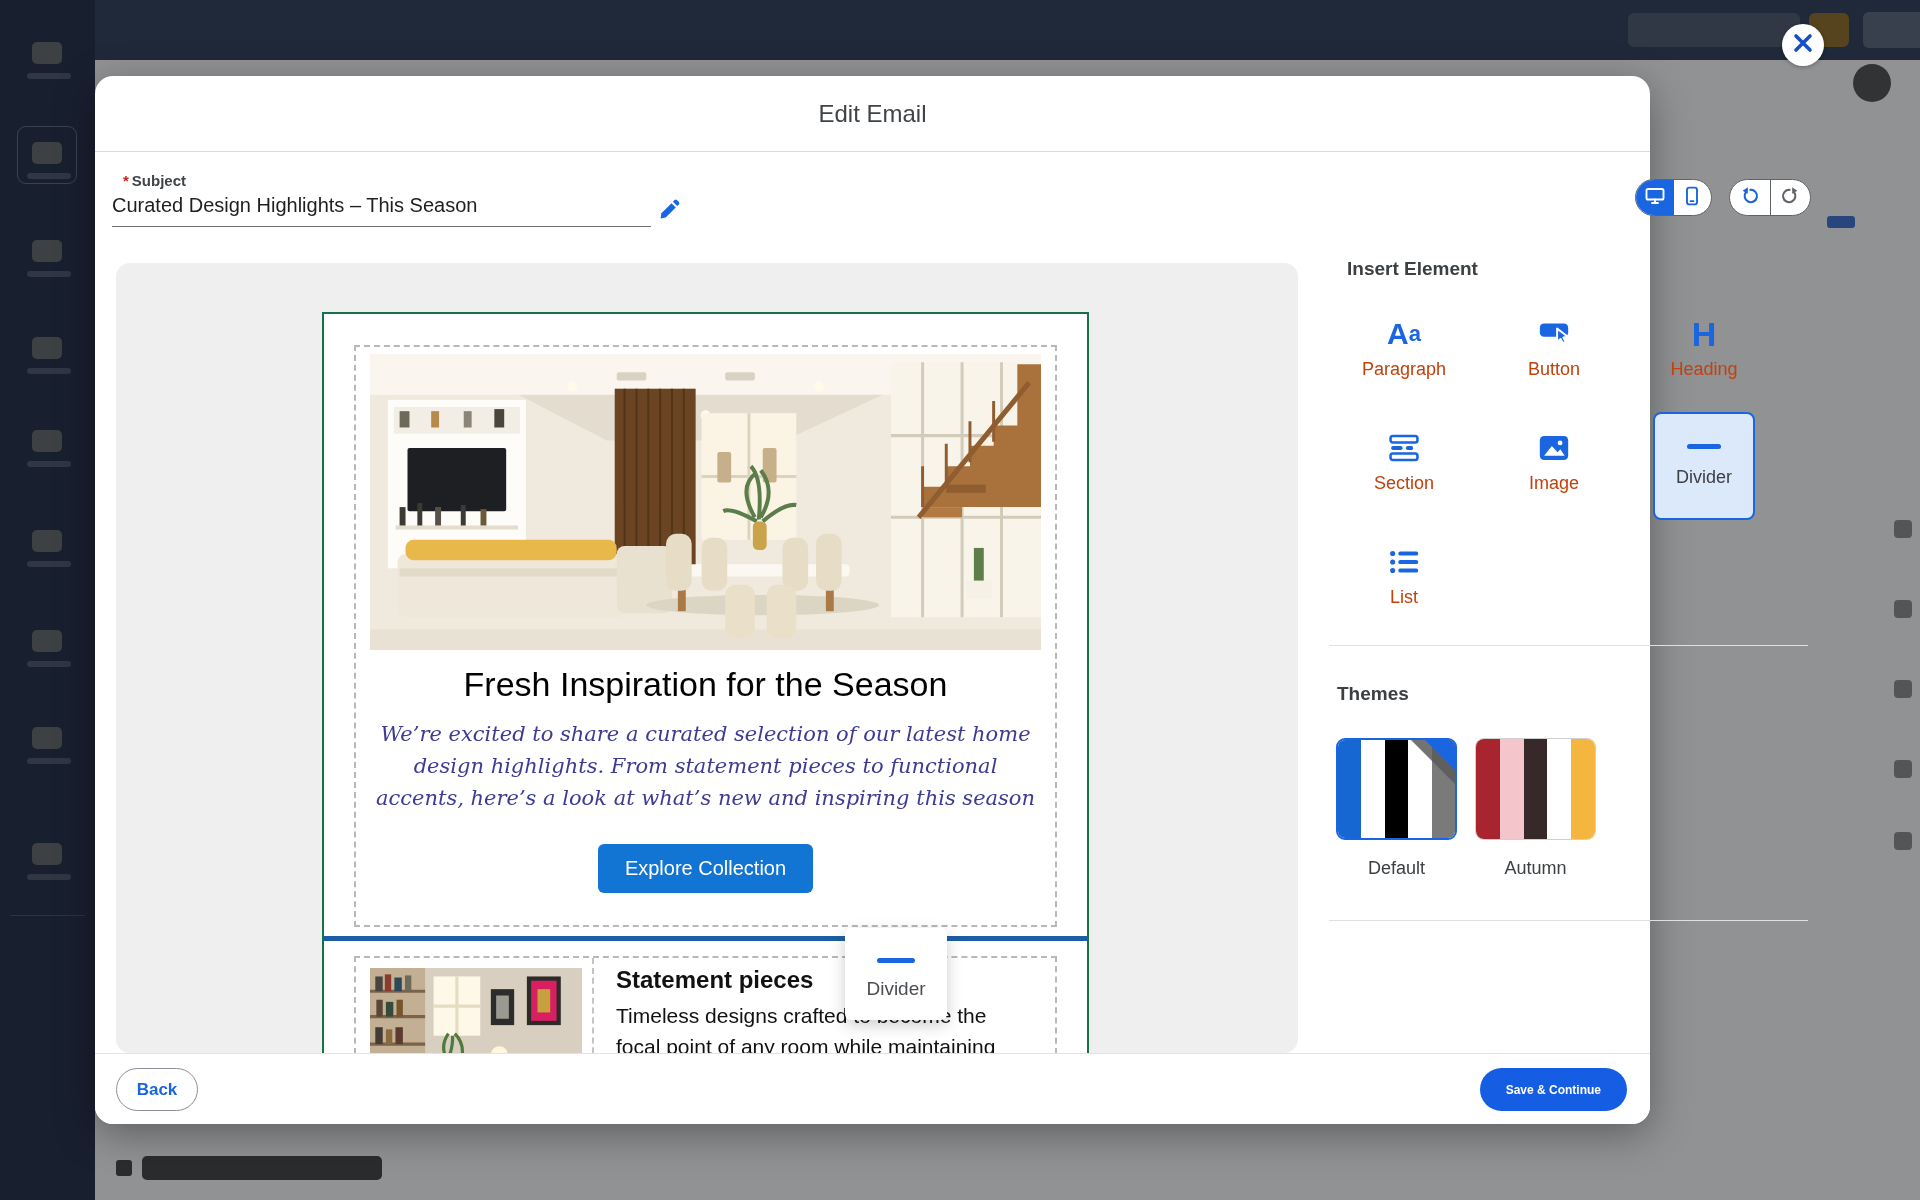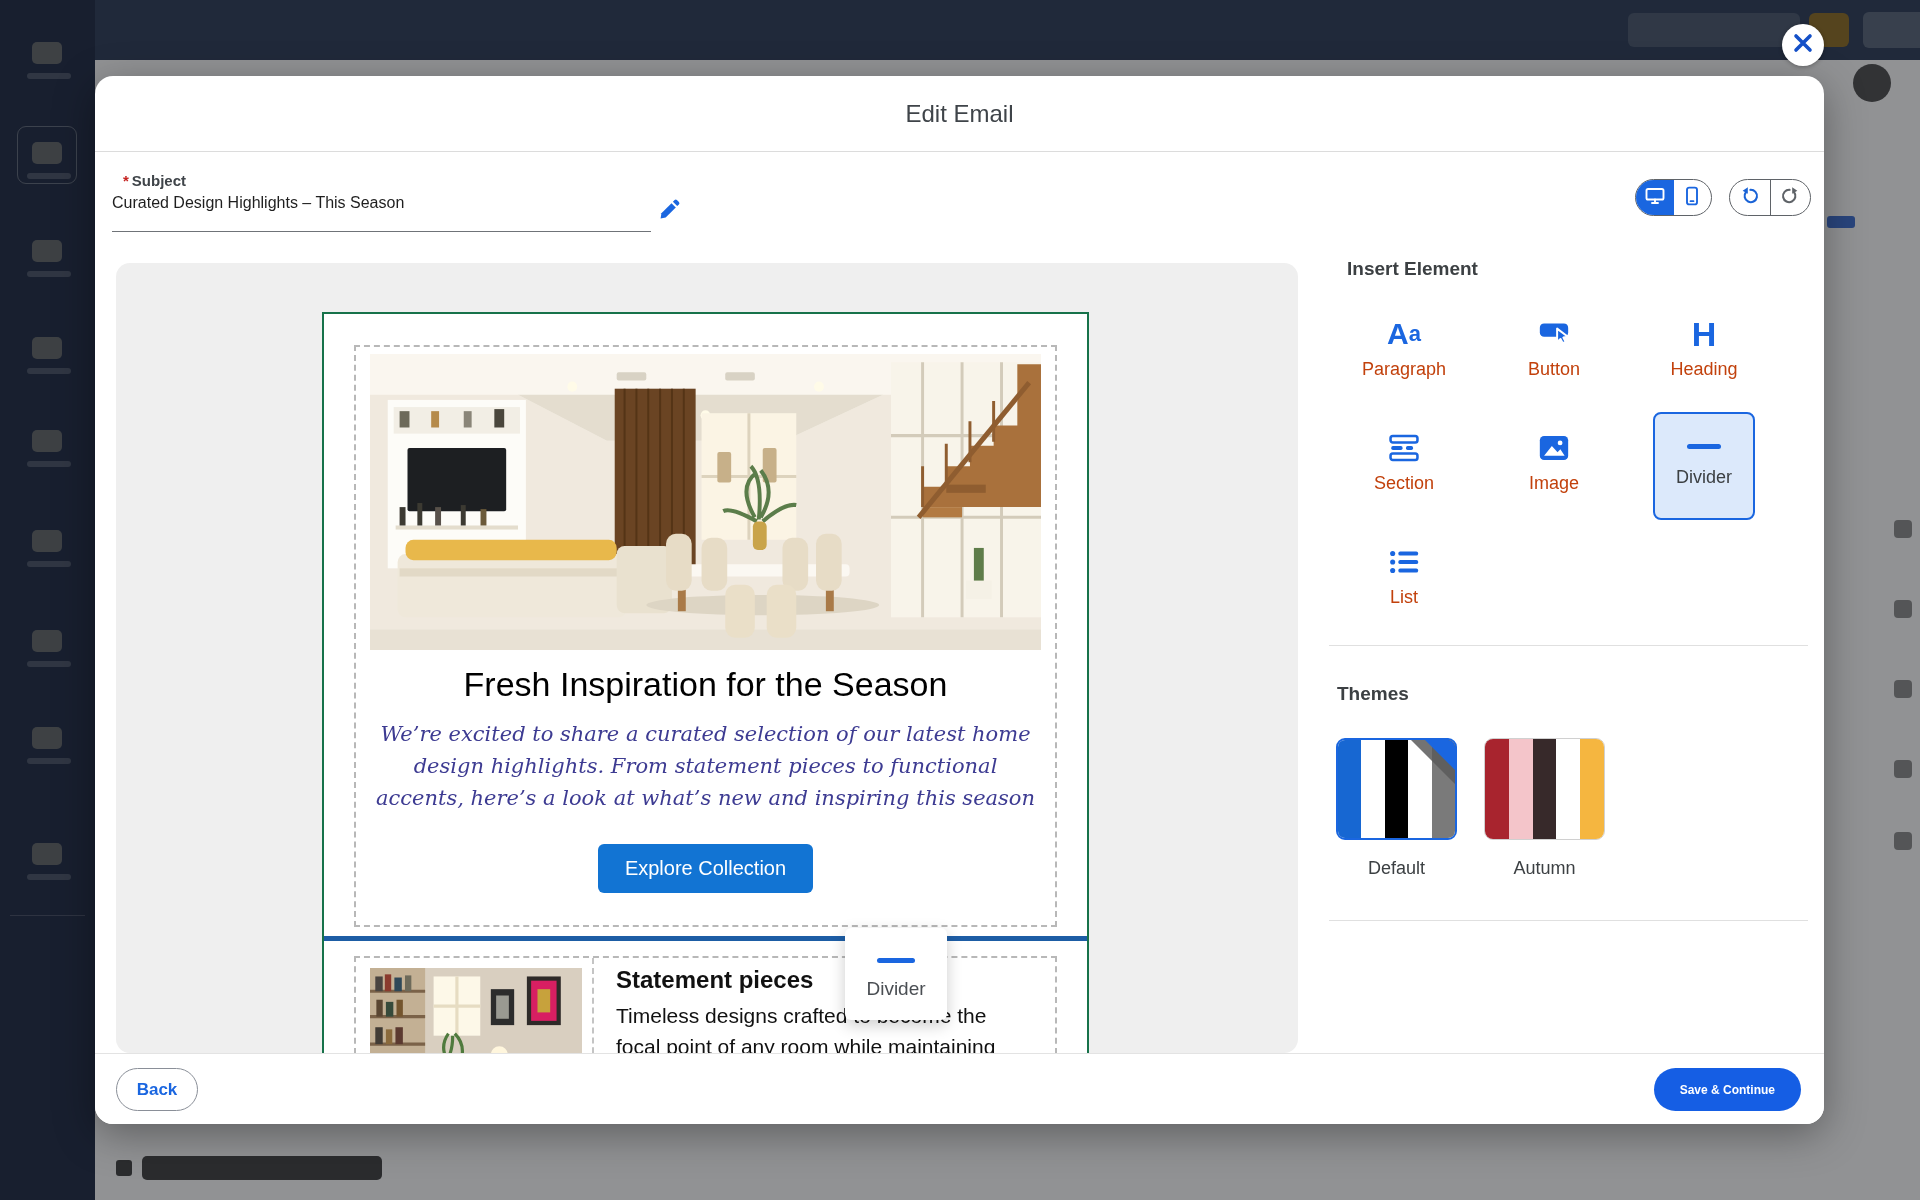--- a/index.html
+++ b/index.html
@@ -25,32 +25,32 @@
   .bg-bottom-sq { position:absolute; left:116px; top:1160px; width:16px; height:16px; border-radius:3px; background:#3f3f3f; }
 
   .overlay { position:absolute; inset:0; background:rgba(22,24,28,.47); z-index:50; }
 
   
   .close-btn { position:absolute; left:1782px; top:24px; width:42px; height:42px; border-radius:50%;
     background:#fff; z-index:120; display:flex; align-items:center; justify-content:center;
     box-shadow:0 1px 4px rgba(0,0,0,.3); cursor:pointer; }
 
   
-  .modal { position:absolute; left:95px; top:76px; width:1729px; height:1048px; background:#fff;
+  .modal { position:absolute; left:95px; top:76px; width:1555px; height:1048px; background:#fff;
     border-radius:18px; z-index:100; box-shadow:0 10px 40px rgba(0,0,0,.35); }
   .modal-header { position:absolute; left:0; top:0; width:100%; height:76px;
     border-bottom:1px solid #dcdcdc; display:flex; align-items:center; justify-content:center; }
   .modal-title { font-size:24px; font-weight:500; color:#3f4449; }
 
   
   .subject-label { position:absolute; left:28px; top:96px; font-size:15px; font-weight:700; color:#3f4449; }
   .req { color:#c5221f; margin-right:3px; }
   .subject-row { position:absolute; left:17px; top:118px; }
-  .subject-value { display:inline-block; width:539px; font-size:16px; color:#1f1f1f;
-    padding-bottom:19px; border-bottom:1.5px solid #6f7378; }
+  .subject-value { display:inline-block; width:539px; font-size:20px; color:#1f1f1f;
+    padding-bottom:9px; border-bottom:1.5px solid #6f7378; }
   .pencil { position:absolute; left:545px; top:4px; width:24px; height:24px; cursor:pointer; }
 
   
   .seg-toggle { position:absolute; left:1540px; top:103px; width:77px; height:37px; border:1.5px solid #5f6368;
     border-radius:19px; overflow:hidden; display:flex; background:#fff; cursor:pointer; }
   .seg { flex:1; display:flex; align-items:center; justify-content:center; }
   .seg.active { background:#1a66e0; }
   .undo-pill { position:absolute; left:1634px; top:103px; width:82px; height:37px; border:1.5px solid #5f6368;
     border-radius:19px; display:flex; background:#fff; overflow:hidden; }
   .undo-pill .half { flex:1; display:flex; align-items:center; justify-content:center; cursor:pointer; }
@@ -94,21 +94,21 @@
   .sel-card { width:102px; height:108px; margin-top:4px; background:#dce9fb; border:2px solid #1a66e0;
     border-radius:8px; display:flex; flex-direction:column; align-items:center; justify-content:center; }
   .sel-dash { width:34px; height:5px; border-radius:3px; background:#1a66e0; }
   .sel-label { margin-top:18px; font-size:18px; color:#3c4043; }
   .icon-Aa { color:#1a66e0; font-weight:700; }
   .icon-Aa .big { font-size:30px; }
   .icon-Aa .small { font-size:22px; }
   .icon-H { color:#1a66e0; font-weight:700; font-size:34px; line-height:34px; }
   .panel-hr { position:absolute; left:1234px; width:479px; height:1px; background:#e0e0e0; }
 
-  .themes-row { position:absolute; left:1241px; top:662px; display:flex; gap:27px; }
+  .themes-row { position:absolute; left:1241px; top:662px; display:flex; gap:18px; }
   .theme-item { width:121px; text-align:center; cursor:pointer; }
   .theme-swatch { position:relative; width:121px; height:102px; border-radius:9px; overflow:hidden;
     display:flex; border:1.5px solid #d0d0d0; }
   .theme-item.selected .theme-swatch { border:2px solid #1a66e0; }
   .theme-corner { position:absolute; right:0; top:0; width:0; height:0;
     border-left:30px solid transparent; border-top:30px solid #1a66e0; }
   .theme-corner-shadow { position:absolute; right:0; top:0; width:0; height:0;
     border-left:44px solid transparent; border-top:44px solid rgba(90,90,90,.85); }
   .theme-label { margin-top:18px; font-size:18px; color:#3c4043; }
 

